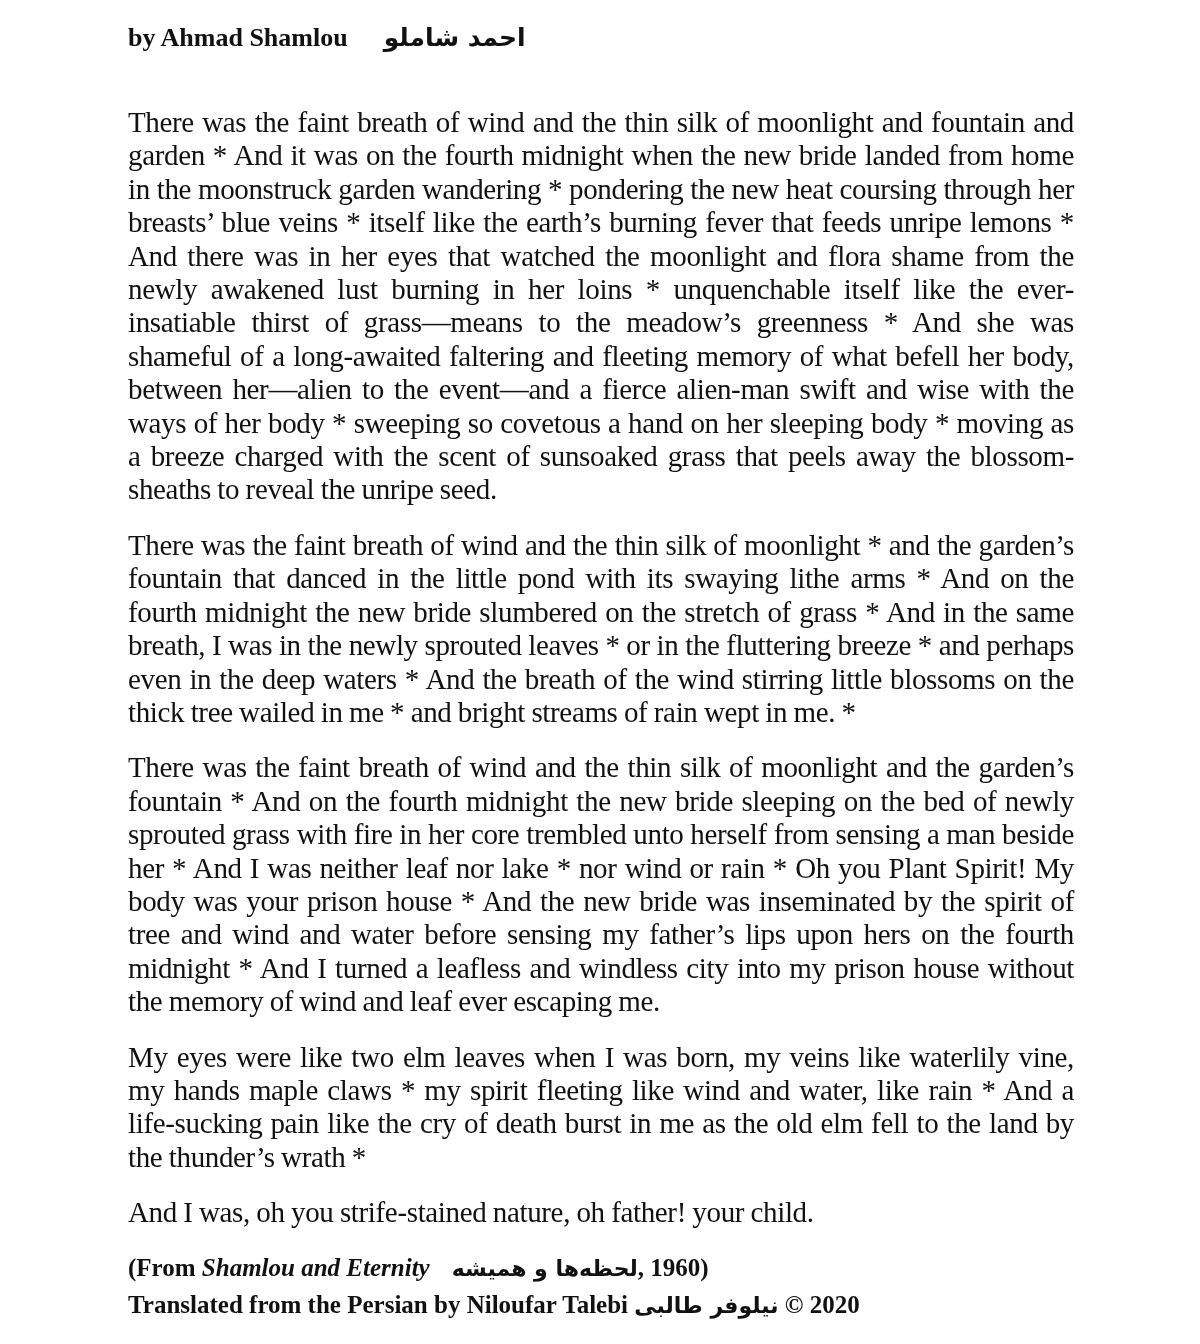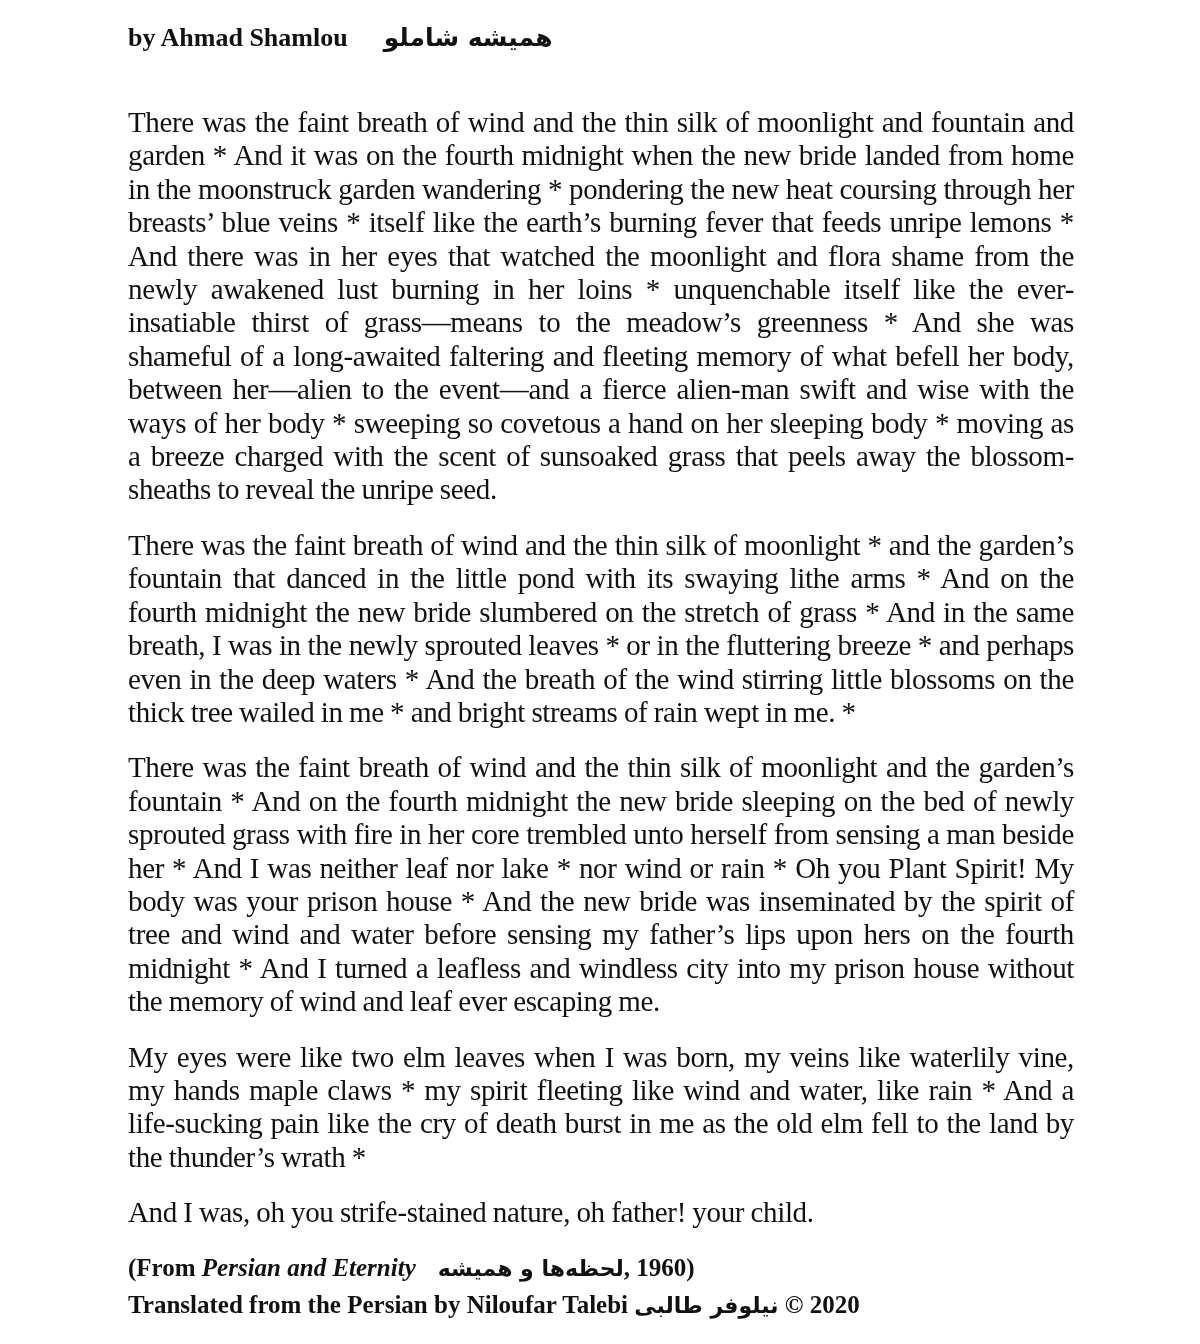--- a/index.html
+++ b/index.html
@@ -69,28 +69,28 @@
     .footer .fa-gap {
       margin-left: 22px;
       text-align: right;
     }
   </style>
 </head>
 <body>
 
 <div class="page">
   <div class="title-line byline">
-    <span>by Ahmad Shamlou</span><span class="fa" dir="rtl">همیشه شاملو</span>
+    <span>by Ahmad Shamlou</span><span class="fa" dir="rtl">احمد شاملو</span>
   </div>
 
   <div class="body">
     <p class="para">There was the faint breath of wind and the thin silk of moonlight and fountain and garden * And it was on the fourth midnight when the new bride landed from home in the moonstruck garden wandering * pondering the new heat coursing through her breasts’ blue veins * itself like the earth’s burning fever that feeds unripe lemons * And there was in her eyes that watched the moonlight and flora shame from the newly awakened lust burning in her loins * unquenchable itself like the ever-insatiable thirst of grass—means to the meadow’s greenness * And she was shameful of a long-awaited faltering and fleeting memory of what befell her body, between her—alien to the event—and a fierce alien-man swift and wise with the ways of her body * sweeping so covetous a hand on her sleeping body * moving as a breeze charged with the scent of sunsoaked grass that peels away the blossom-sheaths to reveal the unripe seed.</p>
     <p class="para">There was the faint breath of wind and the thin silk of moonlight * and the garden’s fountain that danced in the little pond with its swaying lithe arms * And on the fourth midnight the new bride slumbered on the stretch of grass * And in the same breath, I was in the newly sprouted leaves * or in the fluttering breeze * and perhaps even in the deep waters * And the breath of the wind stirring little blossoms on the thick tree wailed in me * and bright streams of rain wept in me. *</p>
     <p class="para">There was the faint breath of wind and the thin silk of moonlight and the garden’s fountain * And on the fourth midnight the new bride sleeping on the bed of newly sprouted grass with fire in her core trembled unto herself from sensing a man beside her * And I was neither leaf nor lake * nor wind or rain * Oh you Plant Spirit! My body was your prison house * And the new bride was inseminated by the spirit of tree and wind and water before sensing my father’s lips upon hers on the fourth midnight * And I turned a leafless and windless city into my prison house without the memory of wind and leaf ever escaping me.</p>
     <p class="para">My eyes were like two elm leaves when I was born, my veins like waterlily vine, my hands maple claws * my spirit fleeting like wind and water, like rain * And a life-sucking pain like the cry of death burst in me as the old elm fell to the land by the thunder’s wrath *</p>
     <p class="para">And I was, oh you strife-stained nature, oh father! your child.</p>
   </div>
 </div>
 
 <div class="footer">
-  <div><span>(From </span><span class="it">Persian and Eternity</span><span class="fa fa-gap" dir="rtl">لحظه‌ها و همیشه</span><span>, 1960)</span></div>
+  <div><span>(From </span><span class="it">Shamlou and Eternity</span><span class="fa fa-gap" dir="rtl">لحظه‌ها و همیشه</span><span>, 1960)</span></div>
   <div><span>Translated from the Persian by Niloufar Talebi</span> <span class="fa" dir="rtl">نیلوفر طالبی</span> <span>© 2020</span></div>
 </div>
 
 </body></html>

